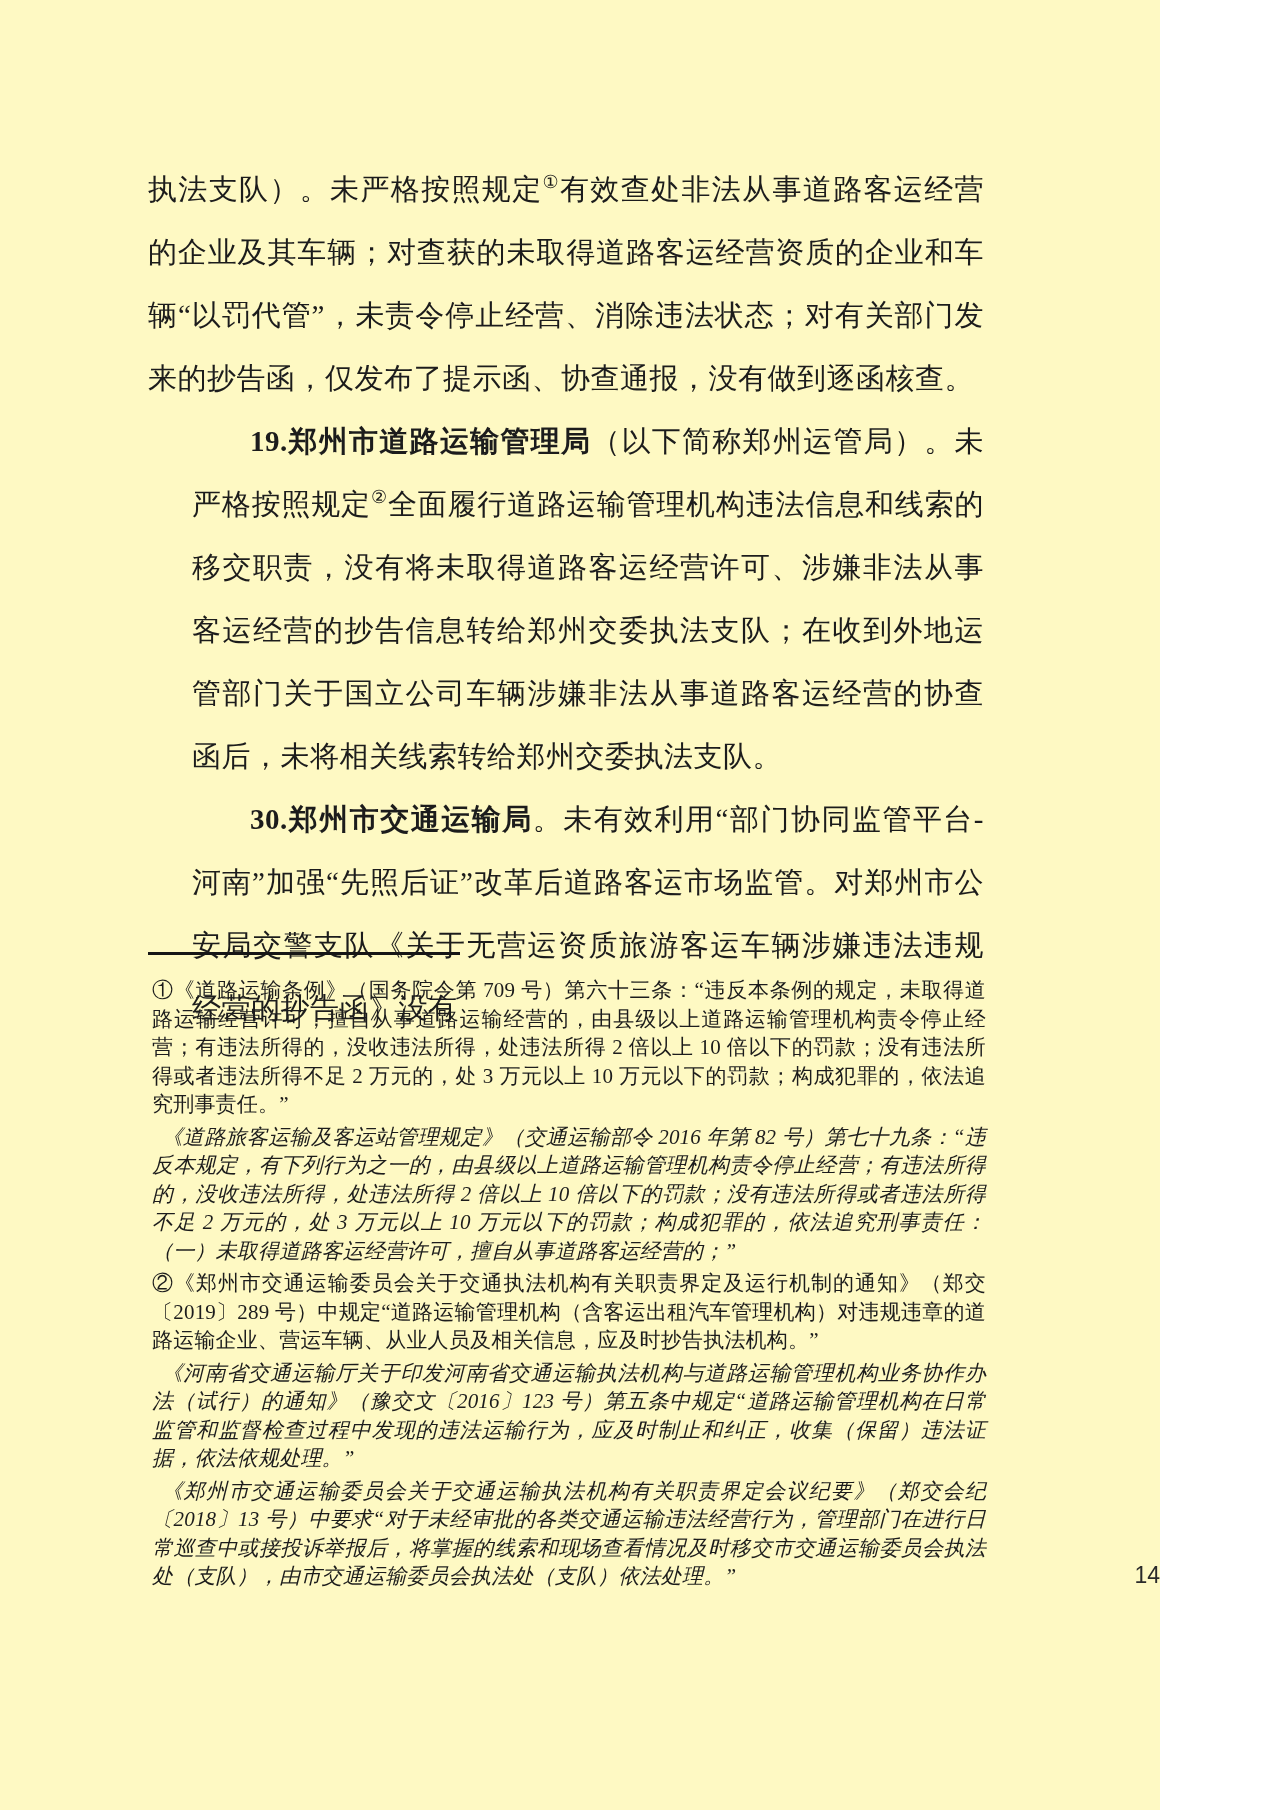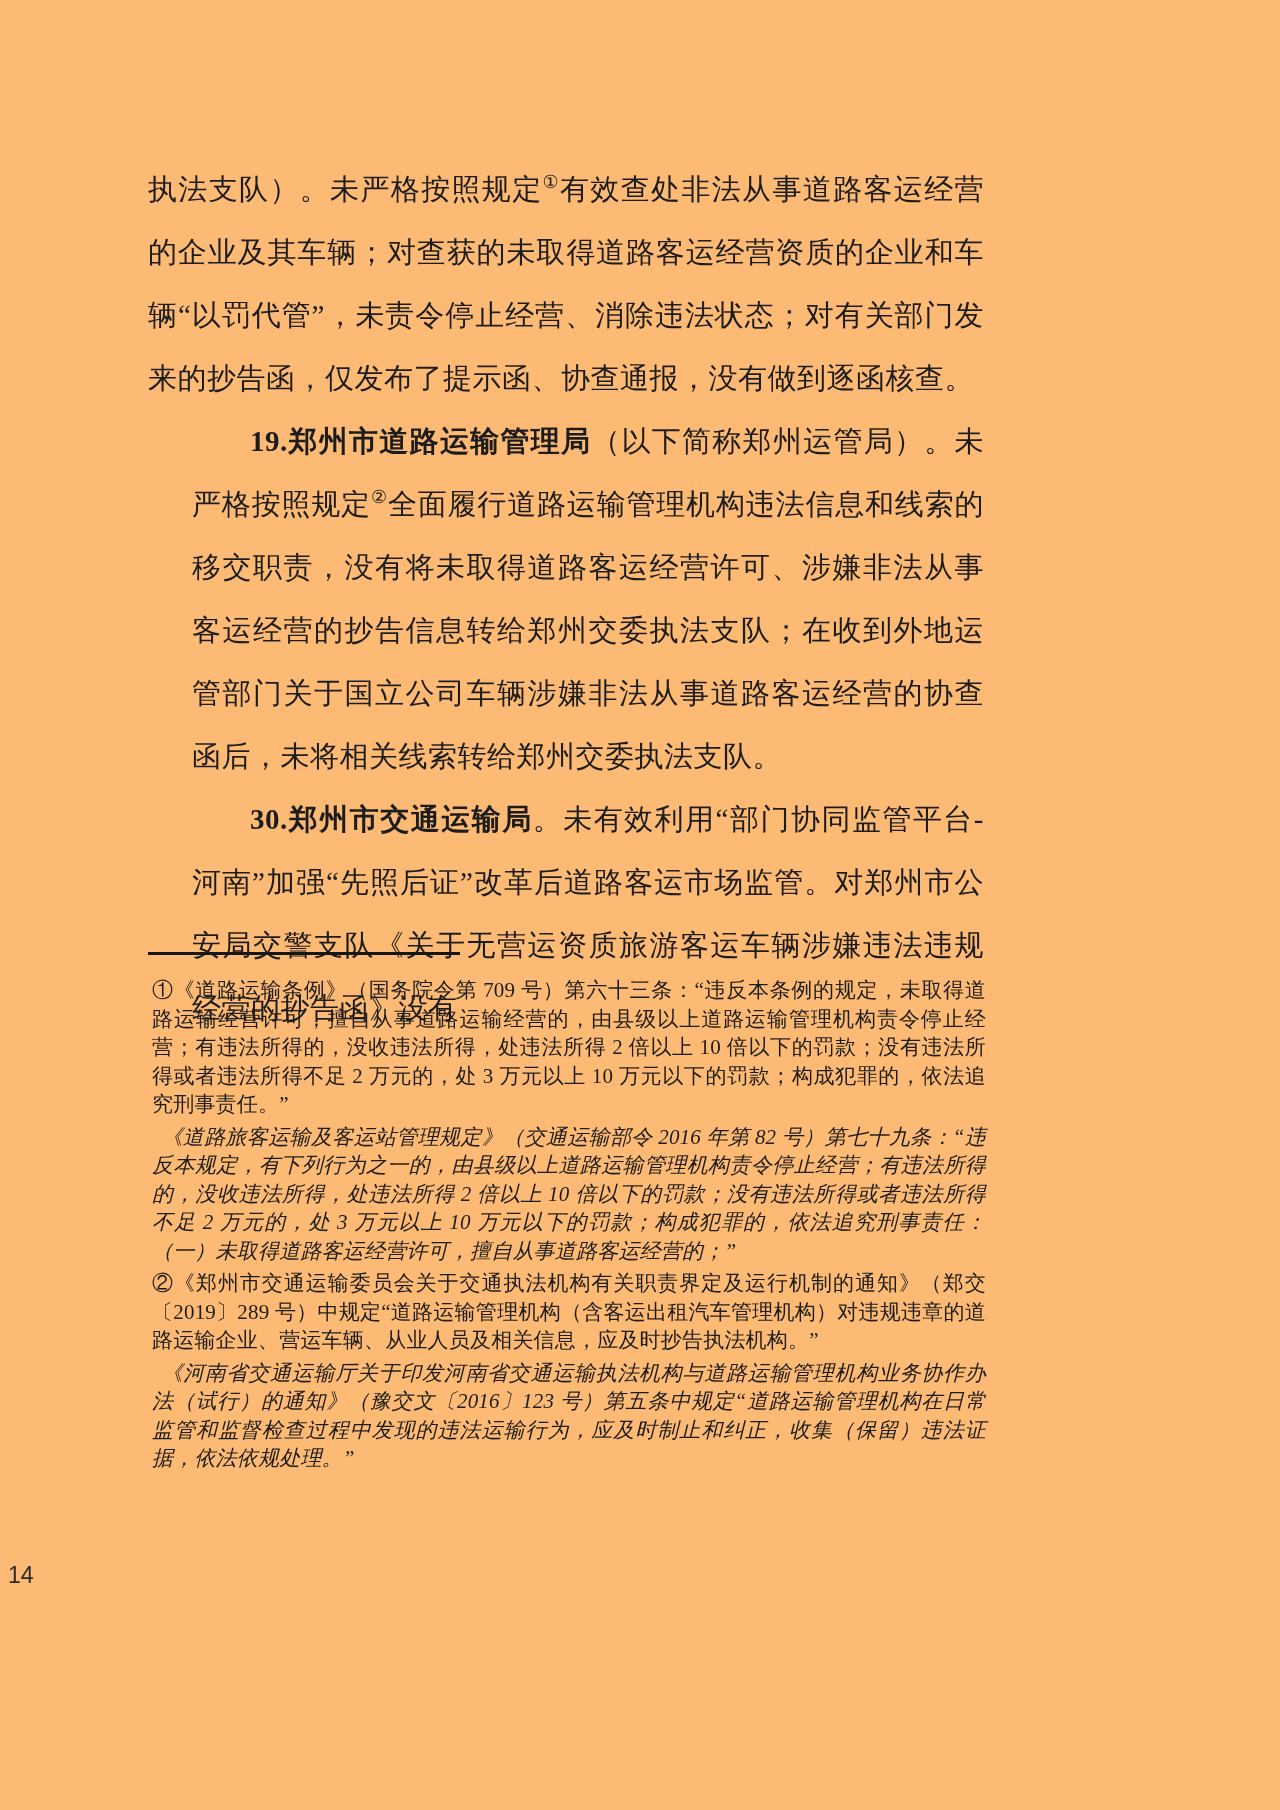--- a/index.html
+++ b/index.html
@@ -2,23 +2,23 @@
 <html><head>
 <meta charset="utf-8">
 <style>
   html, body {
     margin: 0;
     padding: 0;
     background: #ffffff;
   }
   .page {
     position: relative;
-    width: 1280px;
+    width: 1160px;
     height: 1810px;
-    background: #fdba74;
+    background: #fef9c3;
     overflow: hidden;
     font-family: "Liberation Serif", "DejaVu Serif", serif;
     color: #1c1c1c;
   }
   .body-text {
     position: absolute;
     left: 148px;
     top: 158px;
     width: 836px;
   }
@@ -61,39 +61,40 @@
     line-height: 28.5px;
     text-align: justify;
     letter-spacing: 0.2px;
   }
   .footnotes p.fn.fn-indent {
     text-indent: 0.45em;
     font-style: italic;
   }
   .page-number {
     position: absolute;
-    left: 8px;
+    left: 0;
     top: 1562px;
     width: 100%;
-    text-align: left;
+    text-align: right;
     font-family: "Liberation Sans", "DejaVu Sans", sans-serif;
     font-size: 23px;
     color: #2a2a2a;
   }
 </style>
 </head>
 <body>
 
 <div class="page">
   <div class="body-text">
       <p class="para"><span>执法支队）。未严格按照规定</span><sup class="fnref">①</sup><span>有效查处非法从事道路客运经营的企业及其车辆；对查获的未取得道路客运经营资质的企业和车辆“以罚代管”，未责令停止经营、消除违法状态；对有关部门发来的抄告函，仅发布了提示函、协查通报，没有做到逐函核查。</span></p>
       <p class="para indent"><b>19.郑州市道路运输管理局</b><span>（以下简称郑州运管局）。未严格按照规定</span><sup class="fnref">②</sup><span>全面履行道路运输管理机构违法信息和线索的移交职责，没有将未取得道路客运经营许可、涉嫌非法从事客运经营的抄告信息转给郑州交委执法支队；在收到外地运管部门关于国立公司车辆涉嫌非法从事道路客运经营的协查函后，未将相关线索转给郑州交委执法支队。</span></p>
       <p class="para indent"><b>30.郑州市交通运输局</b><span>。未有效利用“部门协同监管平台-河南”加强“先照后证”改革后道路客运市场监管。对郑州市公安局交警支队《关于无营运资质旅游客运车辆涉嫌违法违规经营的抄告函》没有</span></p>
     </div>
   <div class="footnote-sep"></div>
   <div class="footnotes">
       <p class="fn">①《道路运输条例》（国务院令第 709 号）第六十三条：“违反本条例的规定，未取得道路运输经营许可，擅自从事道路运输经营的，由县级以上道路运输管理机构责令停止经营；有违法所得的，没收违法所得，处违法所得 2 倍以上 10 倍以下的罚款；没有违法所得或者违法所得不足 2 万元的，处 3 万元以上 10 万元以下的罚款；构成犯罪的，依法追究刑事责任。”</p>
       <p class="fn fn-indent">《道路旅客运输及客运站管理规定》（交通运输部令 2016 年第 82 号）第七十九条：“违反本规定，有下列行为之一的，由县级以上道路运输管理机构责令停止经营；有违法所得的，没收违法所得，处违法所得 2 倍以上 10 倍以下的罚款；没有违法所得或者违法所得不足 2 万元的，处 3 万元以上 10 万元以下的罚款；构成犯罪的，依法追究刑事责任：（一）未取得道路客运经营许可，擅自从事道路客运经营的；”</p>
       <p class="fn">②《郑州市交通运输委员会关于交通执法机构有关职责界定及运行机制的通知》（郑交〔2019〕289 号）中规定“道路运输管理机构（含客运出租汽车管理机构）对违规违章的道路运输企业、营运车辆、从业人员及相关信息，应及时抄告执法机构。”</p>
       <p class="fn fn-indent">《河南省交通运输厅关于印发河南省交通运输执法机构与道路运输管理机构业务协作办法（试行）的通知》（豫交文〔2016〕123 号）第五条中规定“道路运输管理机构在日常监管和监督检查过程中发现的违法运输行为，应及时制止和纠正，收集（保留）违法证据，依法依规处理。”</p>
+      <p class="fn fn-indent">《郑州市交通运输委员会关于交通运输执法机构有关职责界定会议纪要》（郑交会纪〔2018〕13 号）中要求“对于未经审批的各类交通运输违法经营行为，管理部门在进行日常巡查中或接投诉举报后，将掌握的线索和现场查看情况及时移交市交通运输委员会执法处（支队），由市交通运输委员会执法处（支队）依法处理。”</p>
     </div>
   <div class="page-number">14</div>
 </div>
 
 </body></html>

